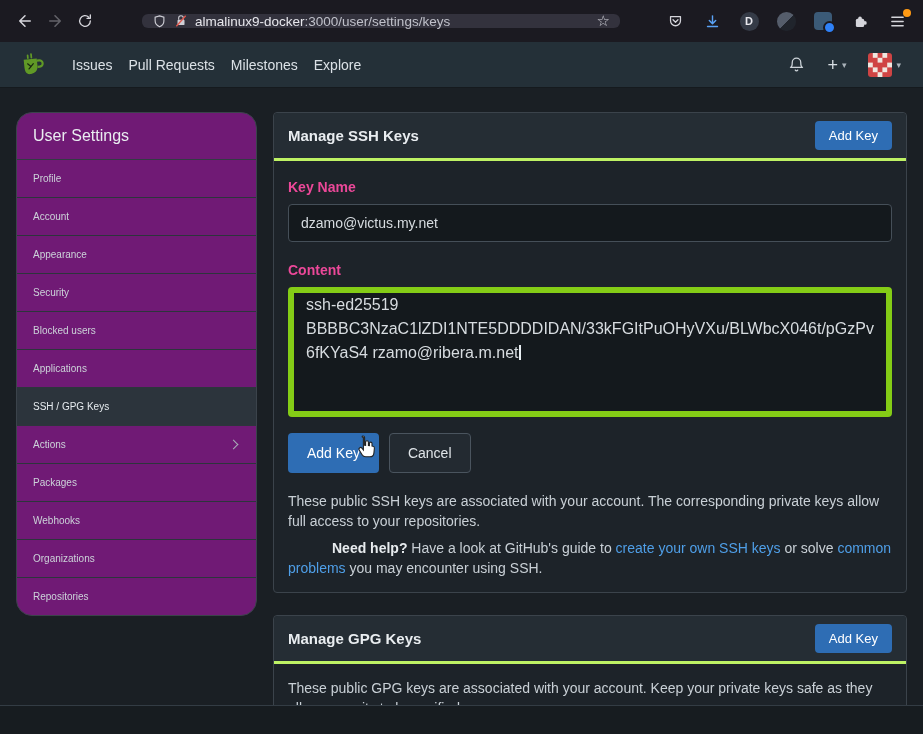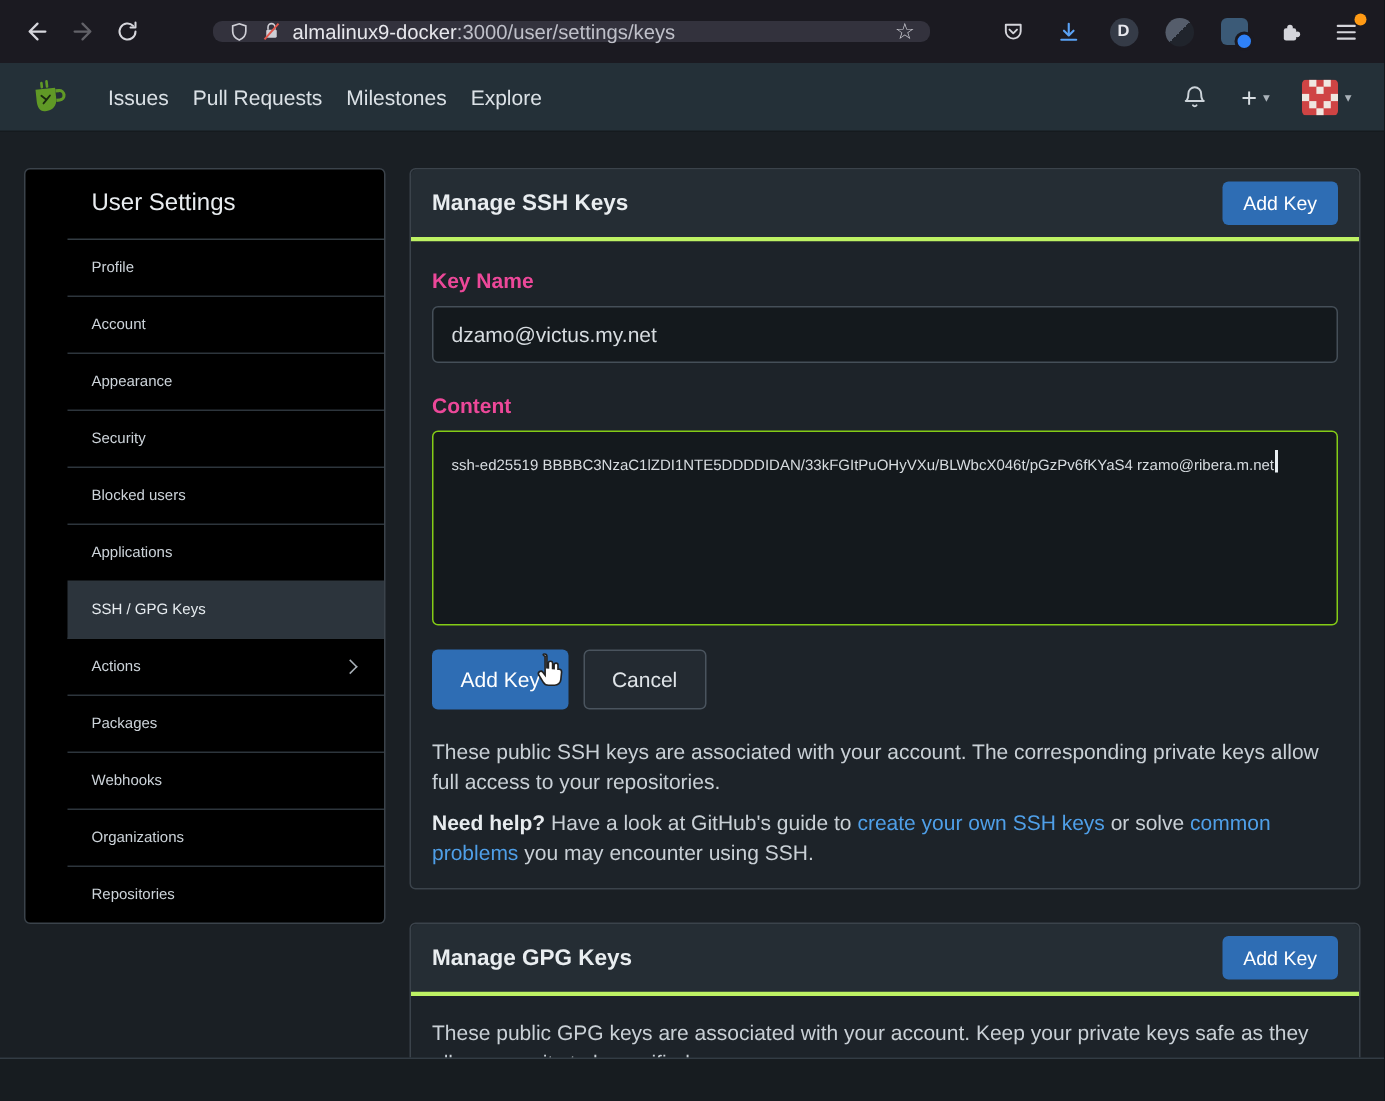--- a/index.html
+++ b/index.html
@@ -31,43 +31,43 @@
   .nav-links { display:flex; align-items:center; margin-left:14px; gap:16px; }
   .nav-link { color:#dbe1e6; font-size:14px; cursor:pointer; }
   .nav-right { margin-left:auto; display:flex; align-items:center; gap:22px; padding-right:4px; }
   .nav-ico { background:none; border:none; color:#cdd4da; display:flex; align-items:center; gap:4px; cursor:pointer; font-size:14px; }
   .caret { font-size:9px; color:#aab2b9; }
   .plus-glyph { font-size:18px; line-height:1; color:#d7dde2; }
   .avatar { width:24px; height:24px; border-radius:3px; overflow:hidden; display:block; }
 
   
   .content { display:flex; align-items:flex-start; gap:16px; padding:24px 16px 0 16px; }
-  .sidebar { width:241px; flex:none; background:#000000; border:1px solid #3b434b; border-radius:4px; overflow:hidden;padding-left:28px; }
+  .sidebar { width:241px; flex:none; background:#701a75; border:1px solid #3b434b; border-radius:16px; overflow:hidden; }
   .sb-header { padding:14px 16px; font-size:16px; color:#e9edf0; border-bottom:1px solid #333c43; }
   .sb-item { padding:13px 16px; font-size:10px; color:#ccd3d9; border-bottom:1px solid #2d353c; cursor:pointer; display:flex; align-items:center; justify-content:space-between; }
   .sb-item:last-child { border-bottom:none; }
   .sb-item.active { background:#2c343c; color:#e6ebef; }
   .chev { width:7px; height:7px; border-top:1.6px solid #a9b1b8; border-right:1.6px solid #a9b1b8; transform:rotate(45deg); margin-right:3px; }
 
   .main { flex:1; min-width:0; }
   .card { background:#1d2329; border:1px solid #3b434b; border-radius:4px; margin-bottom:22px; }
   .card-header { display:flex; align-items:center; justify-content:space-between; background:#252d34; padding:8px 14px; border-bottom:3px solid #bef264; border-radius:4px 4px 0 0; }
   .card-title { font-size:15px; font-weight:bold; color:#e9edf0; }
   .btn-primary-sm { background:#2e6db4; color:#fff; border:none; border-radius:4px; padding:7px 14px; font-size:13px; cursor:pointer; font-family:inherit; }
   .card-body { padding:14px; }
   .field-label { display:block; font-size:14px; font-weight:bold; color:#ec4899; margin:4px 0 9px 0; }
   .text-input { width:100%; height:38px; background:#14191d; border:1px solid #454f58; border-radius:4px; color:#d7dce0; font-size:14px; font-family:inherit; padding:0 12px; margin-bottom:16px; }
-  .textarea { width:100%; min-height:130px; background:#14191d; border:1px solid #84cc16; border-radius:4px; color:#d7dce0; font-size:10px; line-height:1.5; padding:12px 12px; overflow-wrap:anywhere; cursor:text; }
+  .textarea { width:100%; min-height:130px; background:#14191d; border:6px solid #84cc16; border-radius:4px; color:#d7dce0; font-size:16px; line-height:1.5; padding:0 12px; overflow-wrap:anywhere; cursor:text; }
   .caret-bar { display:inline-block; width:1.5px; height:15px; background:#e8eef2; vertical-align:-2px; margin-left:1px; }
   .btn-row { display:flex; gap:10px; margin:16px 0 18px 0; }
   .btn-primary { background:#2e6db4; color:#fff; border:none; border-radius:4px; padding:11px 19px; font-size:14px; cursor:pointer; font-family:inherit; }
   .btn-default { background:#232a31; color:#dfe4e8; border:1px solid #4a545e; border-radius:4px; padding:11px 18px; font-size:14px; cursor:pointer; font-family:inherit; }
   .desc { font-size:14px; color:#c9d0d6; line-height:1.45; }
   .desc.help { margin-top:6px; }
-  .desc b { color:#e7ebee; }
+  .desc b { color:#e7ebee;margin-left:44px; }
   .desc a { color:#4f9fe8; text-decoration:none; cursor:pointer; }
 
   .footer-strip { position:absolute; left:0; right:0; bottom:0; height:29px; background:#171c20; border-top:1px solid #333c44; }
 
   .mouse-cursor { position:absolute; left:356px; top:434px; z-index:50; pointer-events:none; }
 </style>
 </head>
 <body>
 
 <div class="screen">

